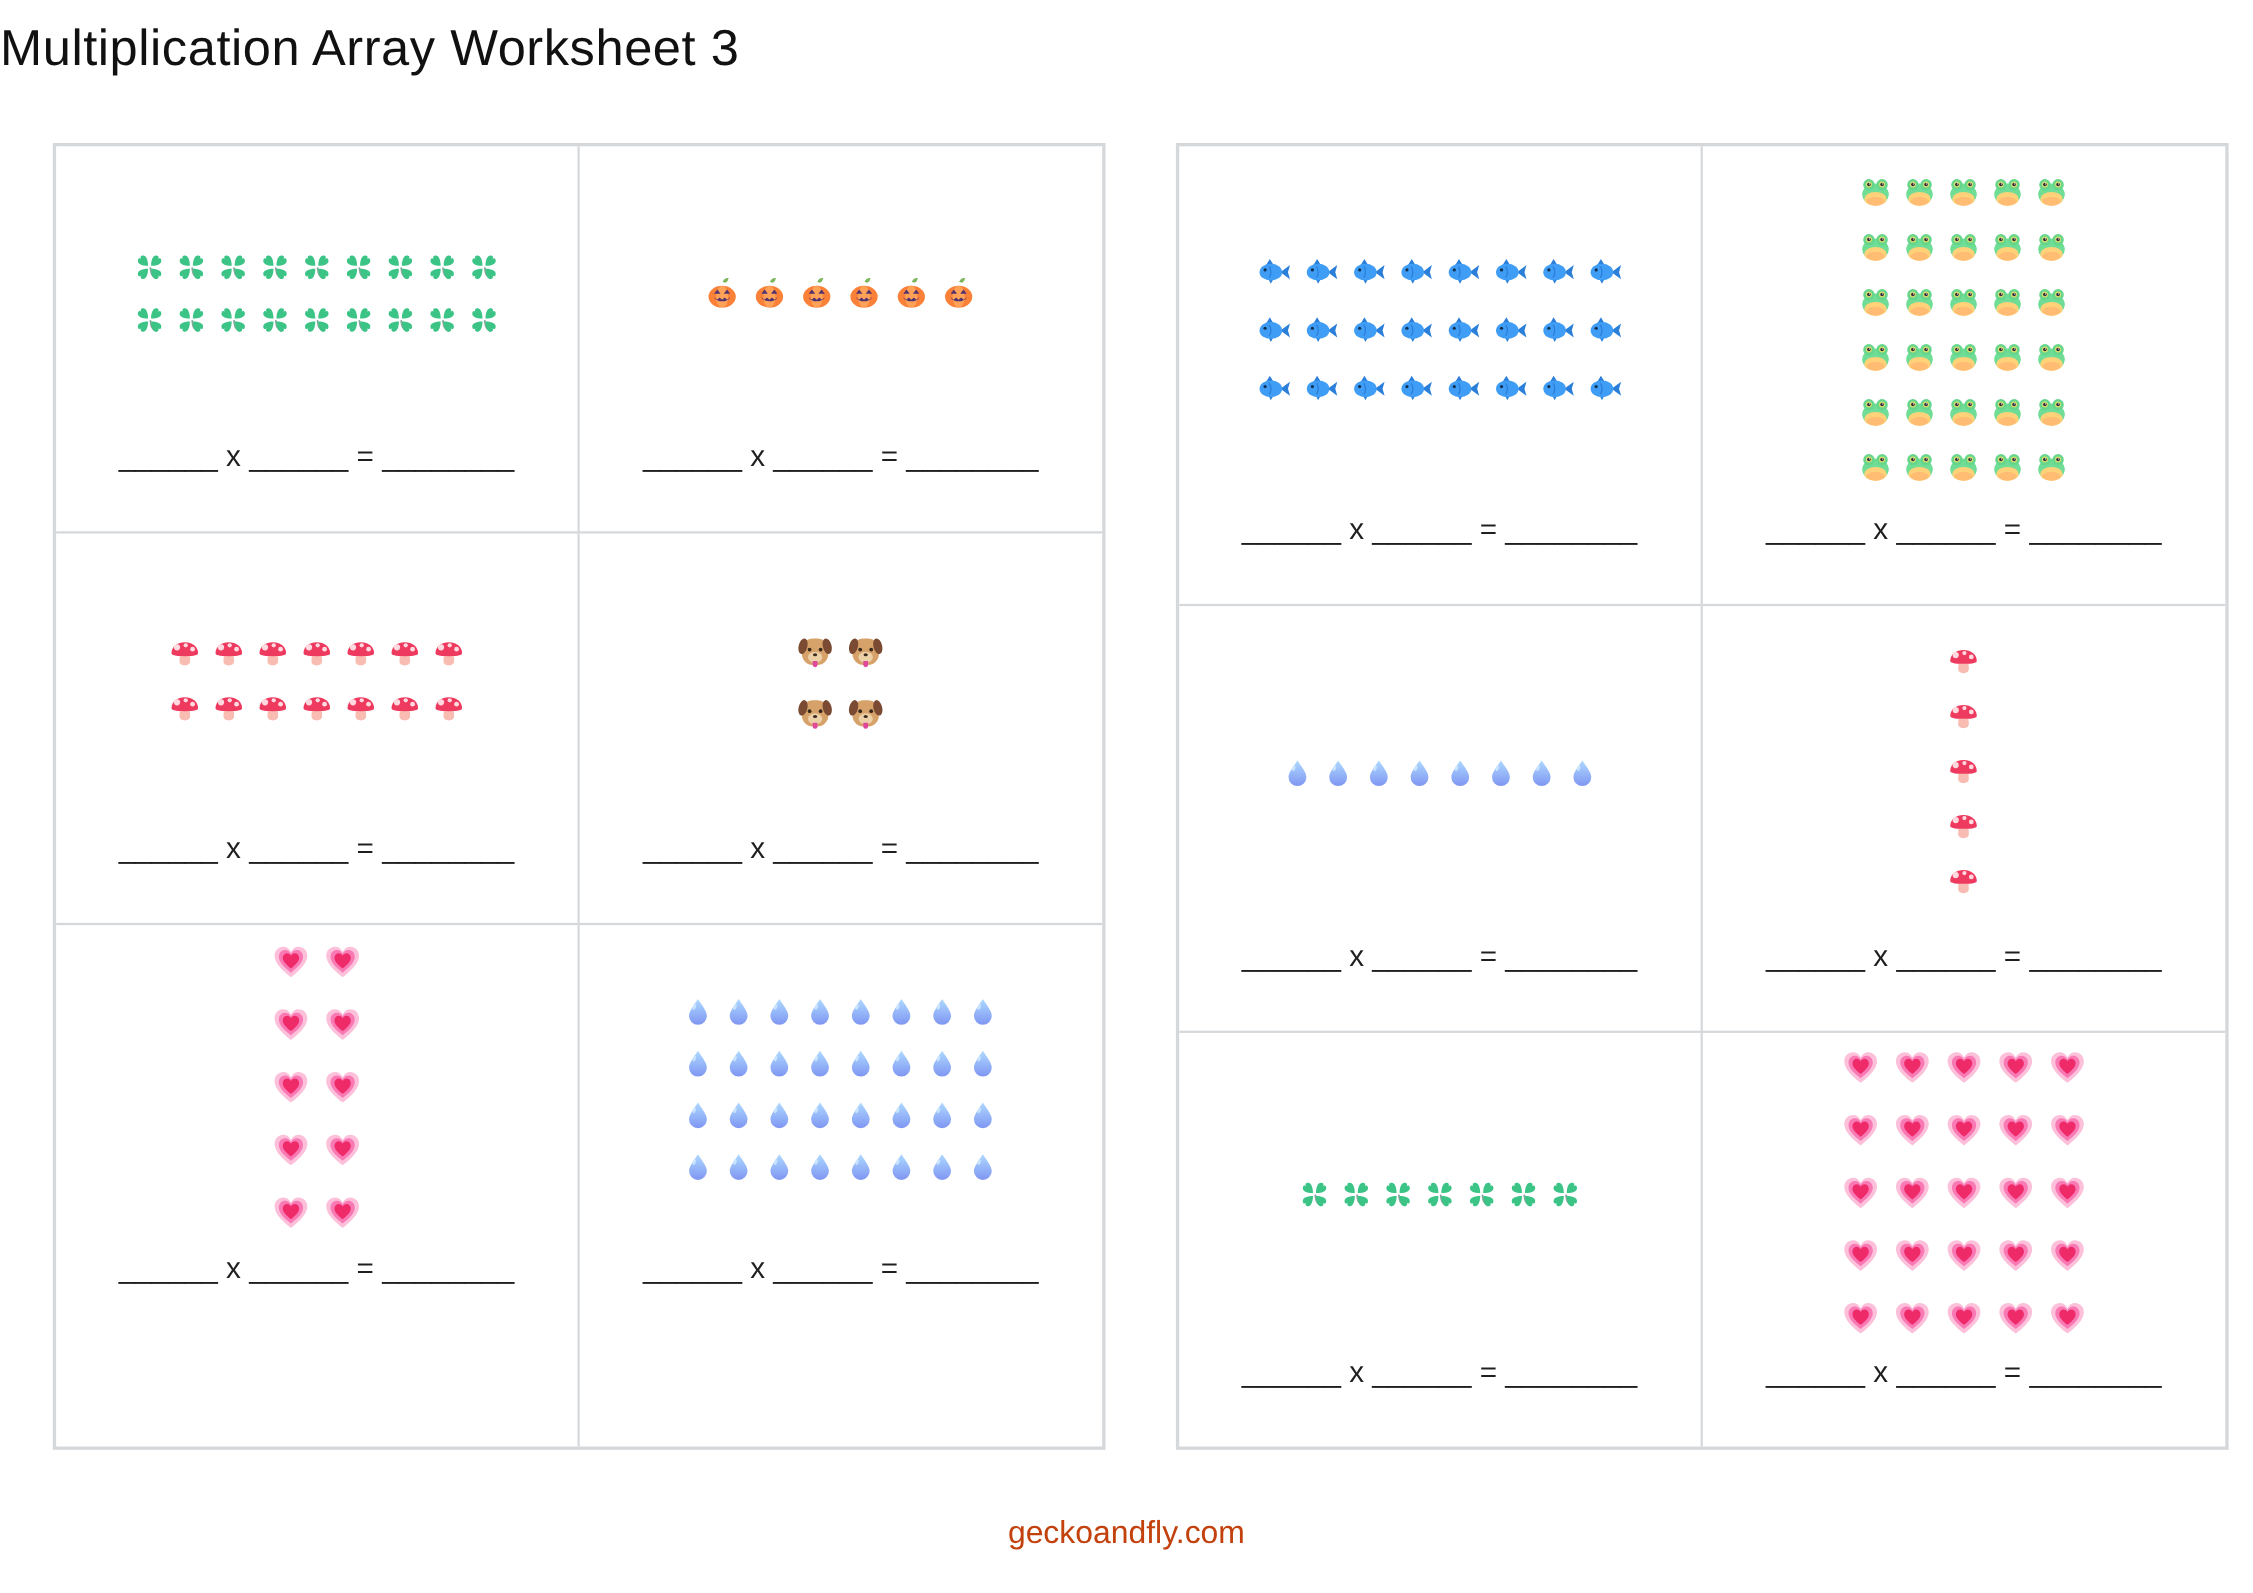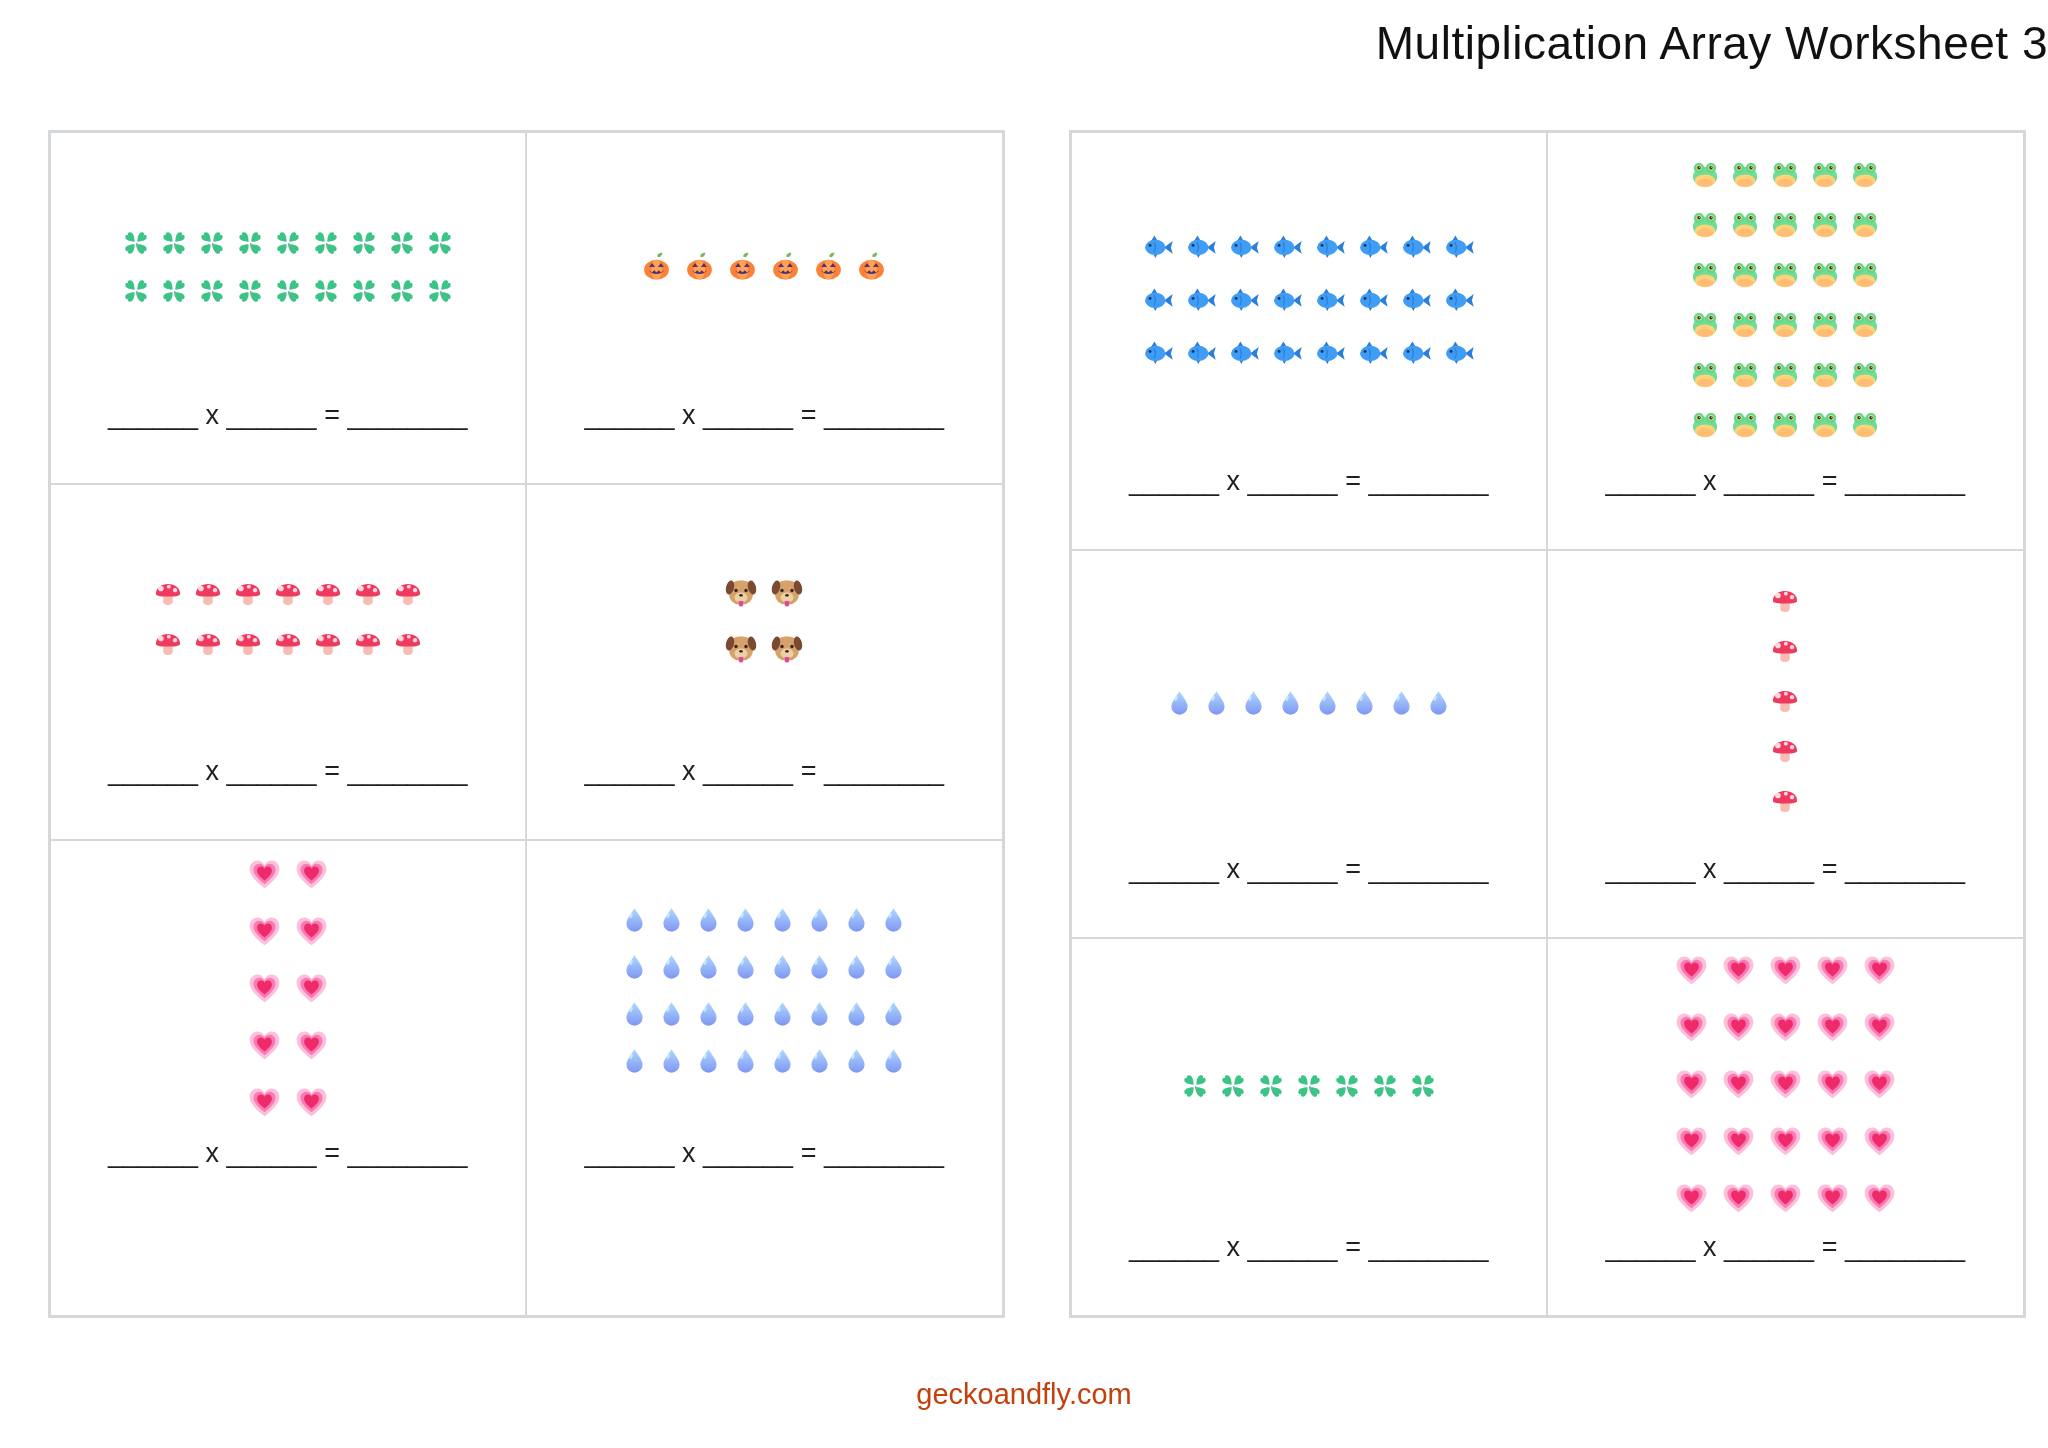--- a/index.html
+++ b/index.html
@@ -10,21 +10,21 @@
     width: 2048px;
     height: 1448px;
     background: #ffffff;
     overflow: hidden;
   }
   .title {
     position: absolute;
     top: 16px;
     left: 0;
     width: 100%;
-    text-align: right;
+    text-align: left;
     font-size: 46px;
     font-weight: 400;
     color: #111111;
     letter-spacing: 0.5px;
   }
   .tables {
     position: absolute;
     top: 130px;
     left: 18px;
     right: 22px;

